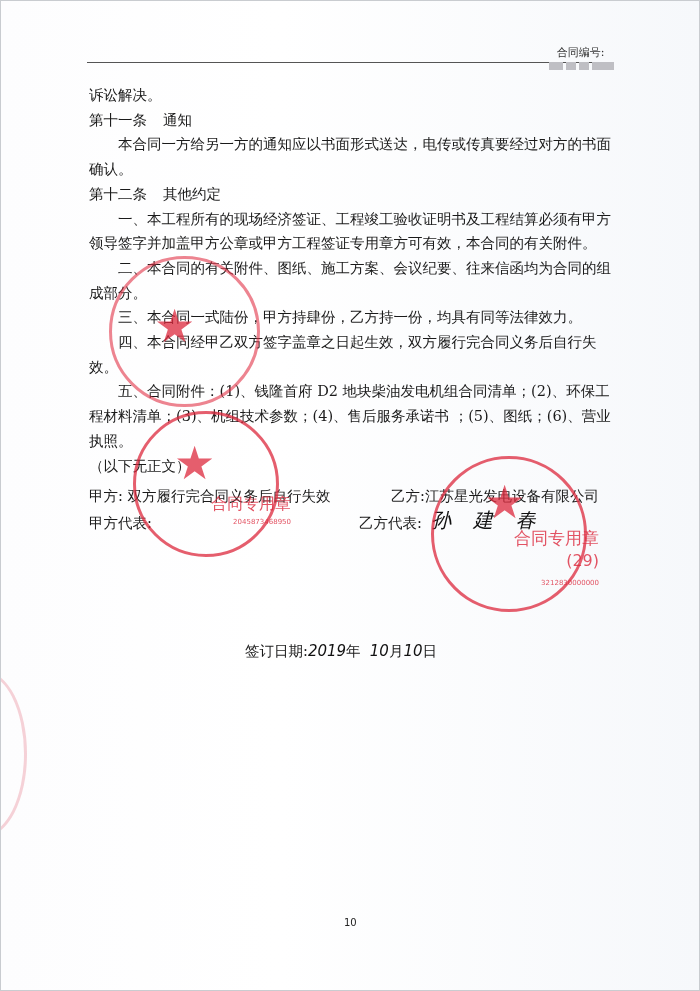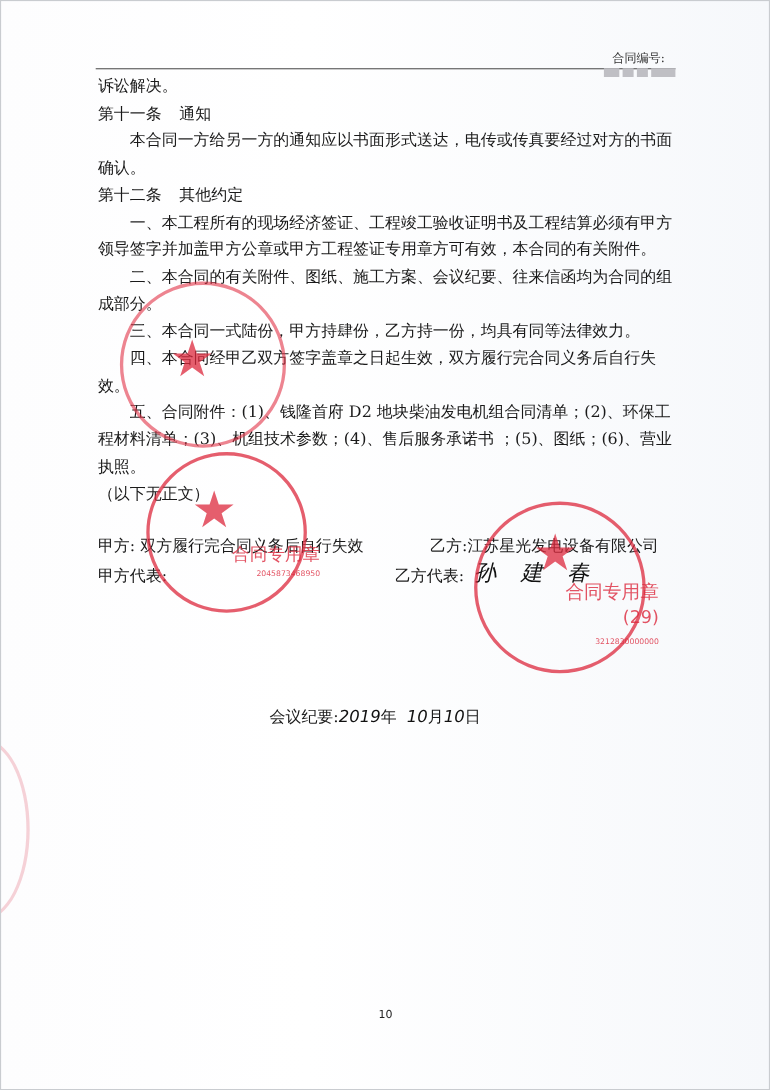--- a/index.html
+++ b/index.html
@@ -22,21 +22,21 @@
     height:17px;
   }
   .contract-no {
     position:absolute; right:0; top:0;
     font-size:11px; color:#333;
     display:flex; align-items:center; gap:2px;flex-direction:column;
   }
   .redacted { display:inline-flex; gap:3px; margin-left:2px; }
   .redacted span { display:inline-block; height:8px; background:#bfbfc4; }
   .body-text {
-    position:absolute; left:88px; top:66px; width:527px;
+    position:absolute; left:88px; top:82px; width:527px;
     font-size:14.5px; line-height:24.7px;
   }
   .body-text p { margin:0; }
   .indent { text-indent:29px; }
   .sec-title { font-weight:normal; }
   .sec-title .gap { display:inline-block; width:16px; }
   .party-row {
     position:absolute; left:88px; width:527px; font-size:14.5px;
   }
   .party-row .left { position:absolute; left:0; }
@@ -111,21 +111,21 @@
       <span>乙方:</span><span>江苏星光发电设备有限公司</span>
     </span>
   </div>
   <div class="party-row" style="top:513px;">
     <span class="left">甲方代表:</span>
     <span class="right" style="left:270px;">乙方代表:</span>
   </div>
   <div class="signature">孙 建 春</div>
 
   <div class="sign-date">
-    <span>会议纪要:</span><span class="hand">2019</span><span>年</span>&nbsp;&nbsp;<span class="hand">10</span><span>月</span><span class="hand">10</span><span>日</span>
+    <span>签订日期:</span><span class="hand">2019</span><span>年</span>&nbsp;&nbsp;<span class="hand">10</span><span>月</span><span class="hand">10</span><span>日</span>
   </div>
 
   <div class="stamp" style="left:108px; top:255px; width:145px; height:145px; border-color:rgba(225,50,70,0.6);">
     <div class="star" style="left:42px; top:44px;">★</div>
   </div>
 
   <div class="stamp" style="left:132px; top:410px; width:140px; height:140px;">
     <div class="star" style="left:38px; top:26px;">★</div>
     <div class="inner-text" style="top:80px; font-size:16px;">合同专用章</div>
     <div class="inner-text" style="top:104px; font-size:7px;">2045873468950</div>

